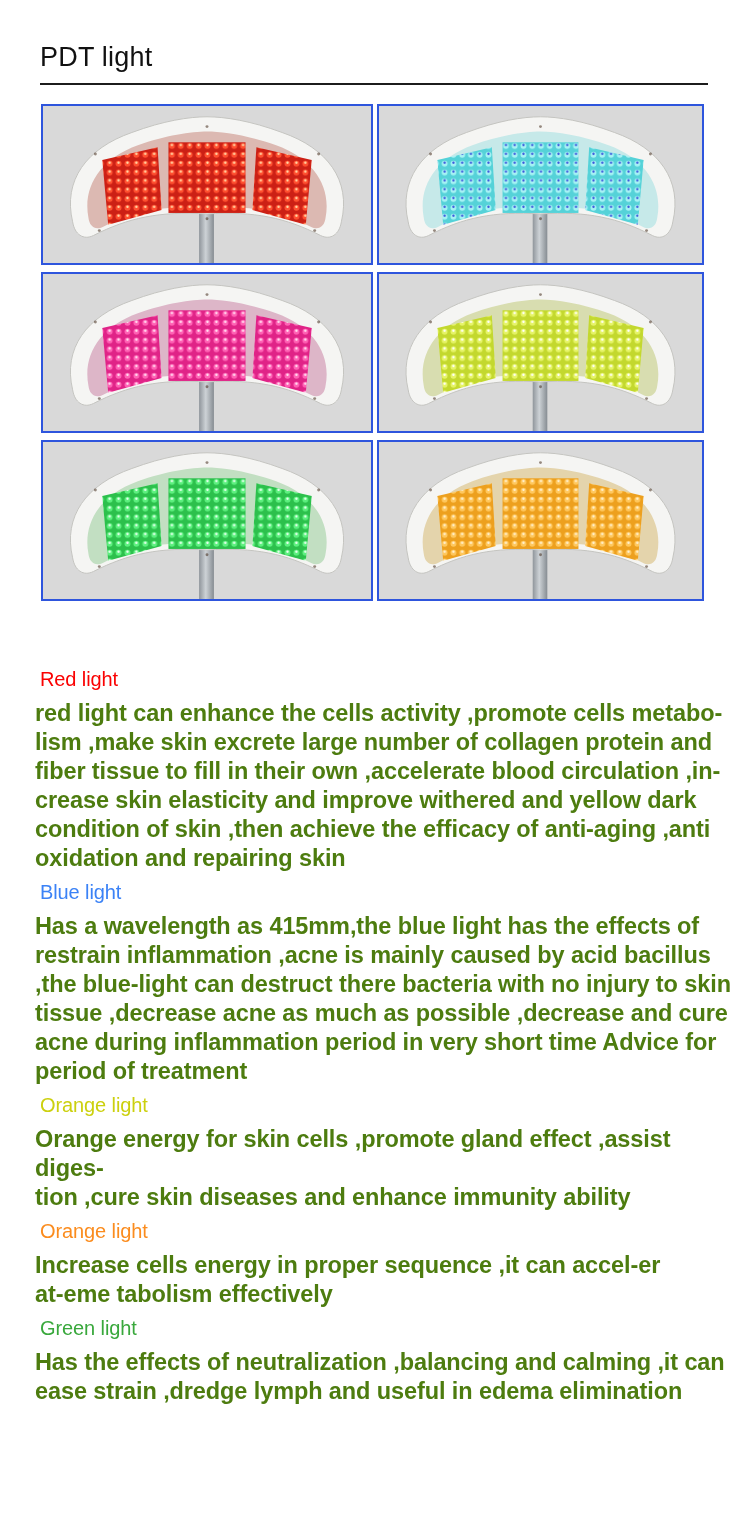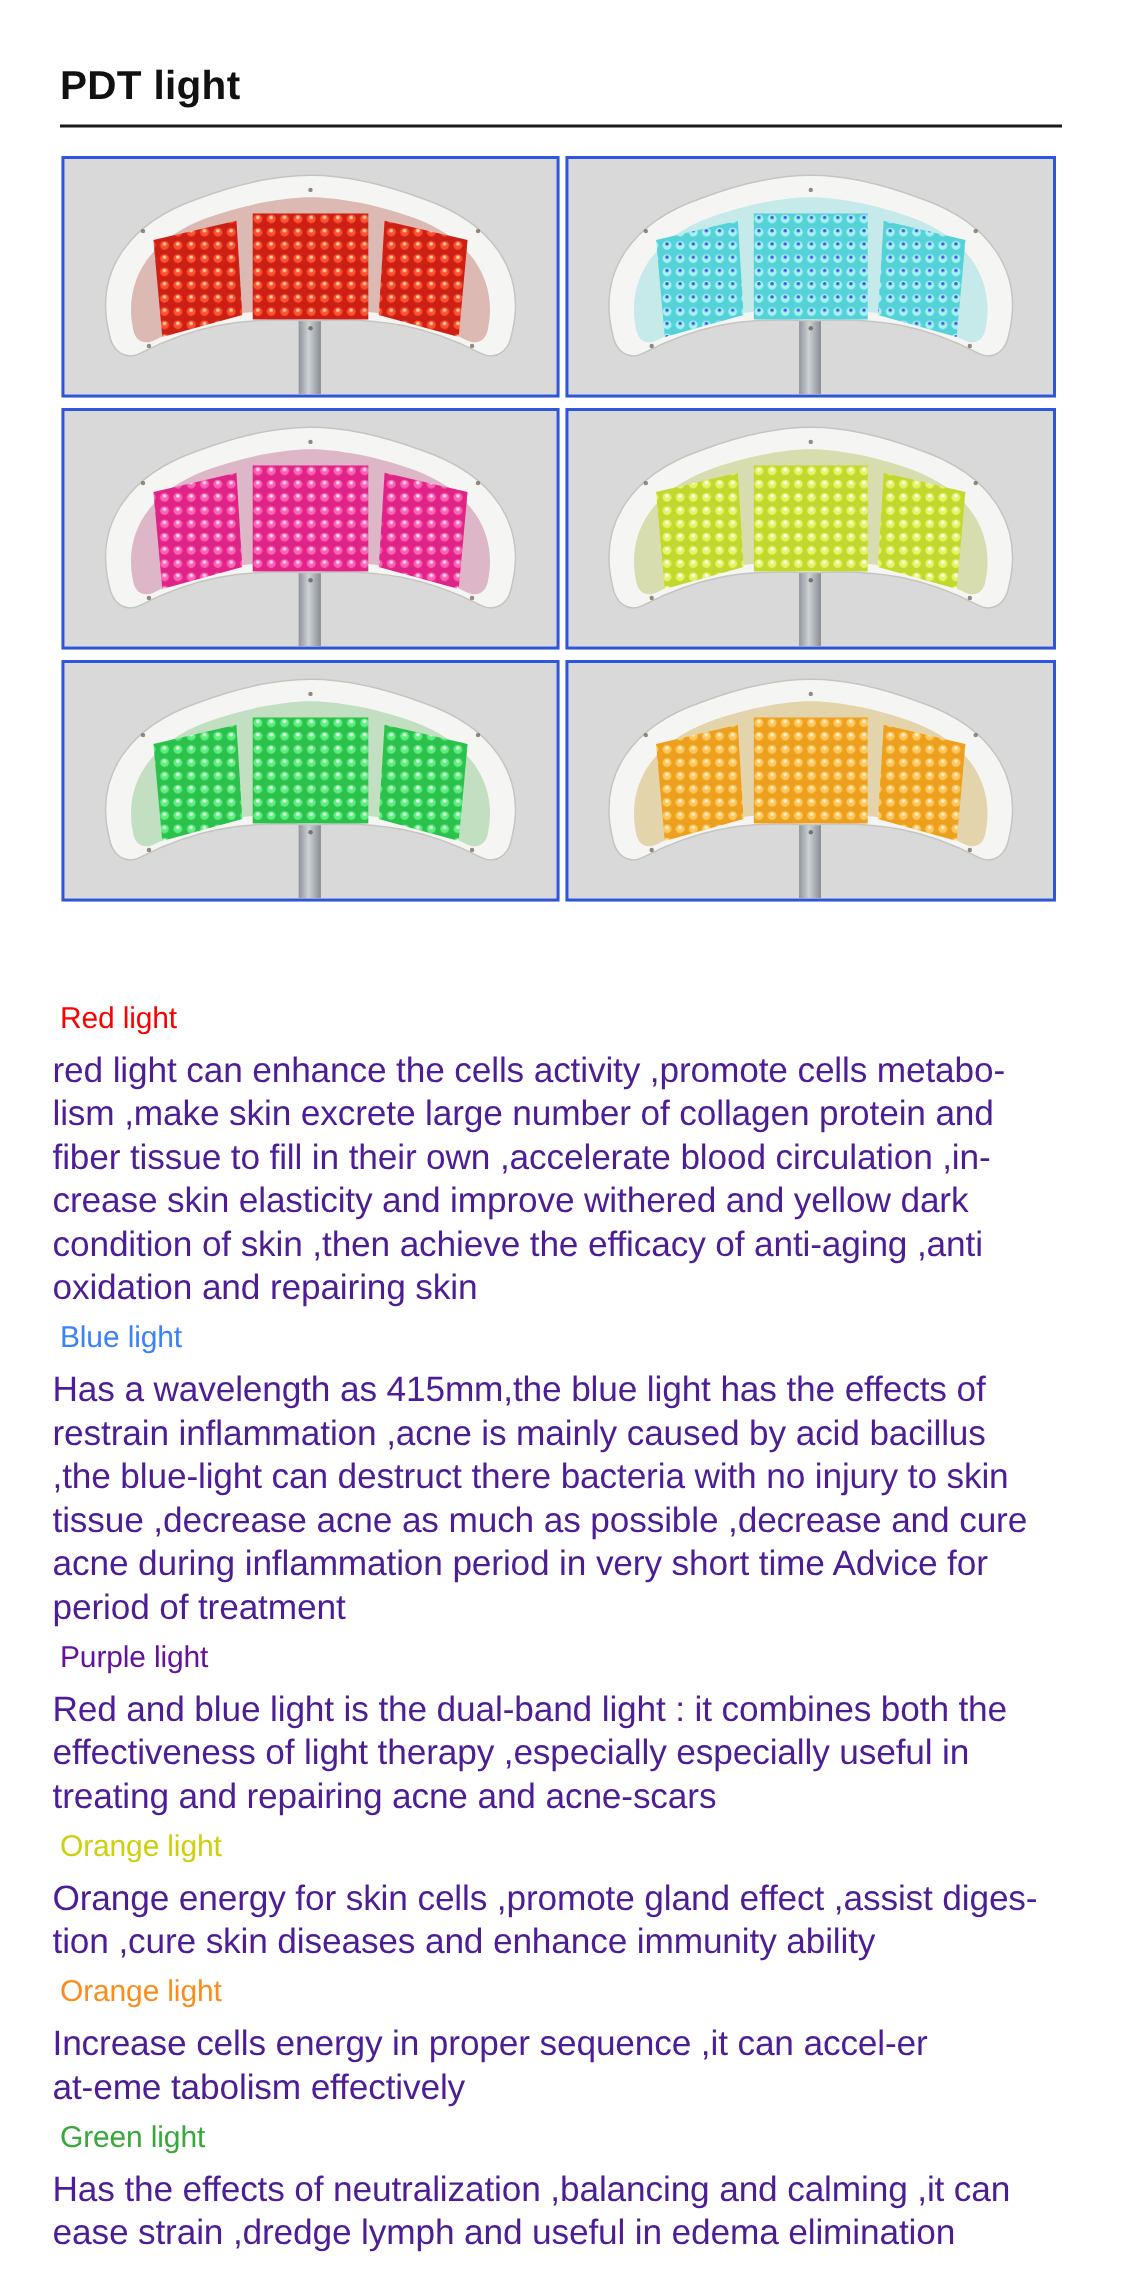--- a/index.html
+++ b/index.html
@@ -8,21 +8,21 @@
     font-family:"Liberation Sans","DejaVu Sans",sans-serif;
     color:#161616;
     overflow:hidden;
   }
   .page{position:relative;width:750px;height:1515px;background:#fff;}
 
   .page-title{
     margin:0;
     padding:42px 0 10px 40px;
     font-size:27px;
-    font-weight:700;
+    font-weight:400;
     color:#111;
     letter-spacing:0.2px;
   }
   .title-divider{
     margin:0 42px 0 40px;
     border:none;
     border-top:2px solid #1c1c1c;
     height:0;
   }
 
@@ -53,21 +53,22 @@
   }
   .sections h2{
     margin:5px;
     font-size:20px;
     line-height:29px;
     font-weight:400;
   }
   .sections p{
     margin:0;
     white-space:pre-line;
-    color:#4c1d95;
+    color:#4d7c0f;
+    font-weight:bold;
   }
 </style>
 </head>
 <body>
 
 <div class="page">
 
   <h1 class="page-title">PDT light</h1>
   <hr class="title-divider">
 
@@ -273,26 +274,20 @@
     <section>
       <h2 style="color: #3b82f6;">Blue light</h2>
       <p>Has a wavelength as 415mm,the blue light has the effects of
 restrain inflammation ,acne is mainly caused by acid bacillus
 ,the blue-light can destruct there bacteria with no injury to skin
 tissue ,decrease acne as much as possible ,decrease and cure
 acne during inflammation period in very short time Advice for
 period of treatment</p>
     </section>
     <section>
-      <h2 style="color: rgb(101, 17, 158);">Purple light</h2>
-      <p>Red and blue light is the dual-band light : it combines both the
-effectiveness of light therapy ,especially especially useful in
-treating and repairing acne and acne-scars</p>
-    </section>
-    <section>
       <h2 style="color: rgb(204, 208, 14);">Orange light</h2>
       <p>Orange energy for skin cells ,promote gland effect ,assist diges-
 tion ,cure skin diseases and enhance immunity ability</p>
     </section>
     <section>
       <h2 style="color: rgb(251, 140, 30);">Orange light</h2>
       <p>Increase cells energy in proper sequence ,it can accel-er
 at-eme tabolism effectively</p>
     </section>
     <section>

